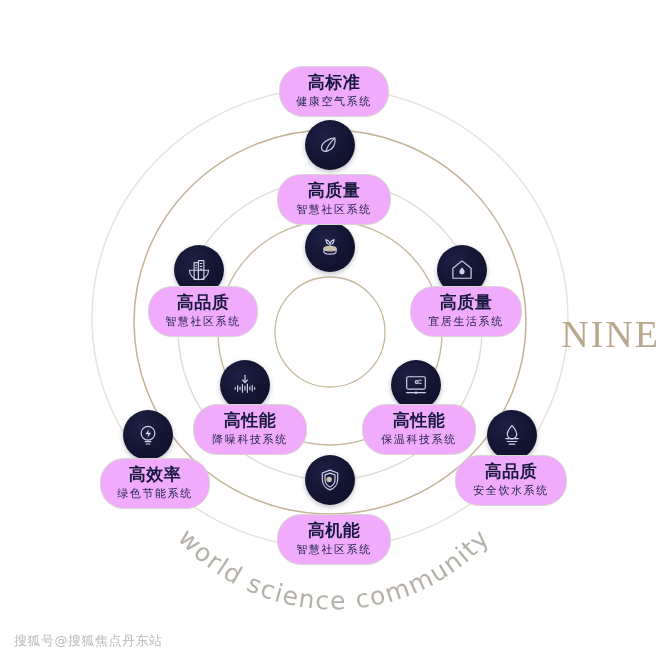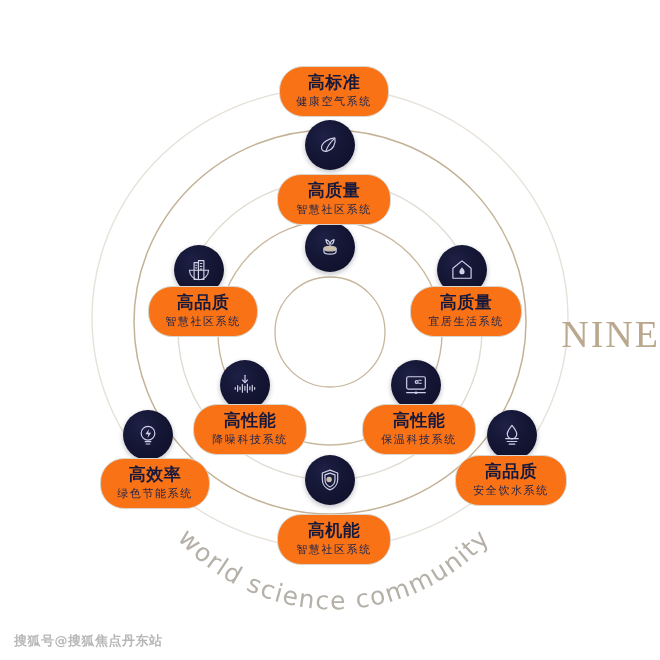--- a/index.html
+++ b/index.html
@@ -59,21 +59,21 @@
     justify-content: center;
     z-index: 6;
   }
   .icon-node svg {
     display: block;
   }
 
   
   .pill {
     position: absolute;
-    background: #f97316;
+    background: #f0abfc;
     border: 1px solid #d9d6cf;
     border-radius: 24px;
     padding: 6px 16px 7px 16px;
     text-align: center;
     z-index: 7;
     white-space: nowrap;
     box-sizing: border-box;
   }
   .pill .t1 {
     display: block;
@@ -112,21 +112,20 @@
   .watermark {
     position: absolute;
     left: 14px;
     bottom: 10px;
     font-size: 13px;
     color: #9c9c9c;
     opacity: 0.72;
     letter-spacing: 0.5px;
     font-family: "DejaVu Sans", sans-serif;
     user-select: none;
-    font-weight: bold;
   }
 </style>
 </head>
 <body>
 
 <div id="stage">
 
   <svg class="rings" viewBox="0 0 660 660">
 
     <ellipse cx="330" cy="318" rx="238" ry="230" fill="none" stroke="#e6e2da" stroke-width="1.4"></ellipse>

